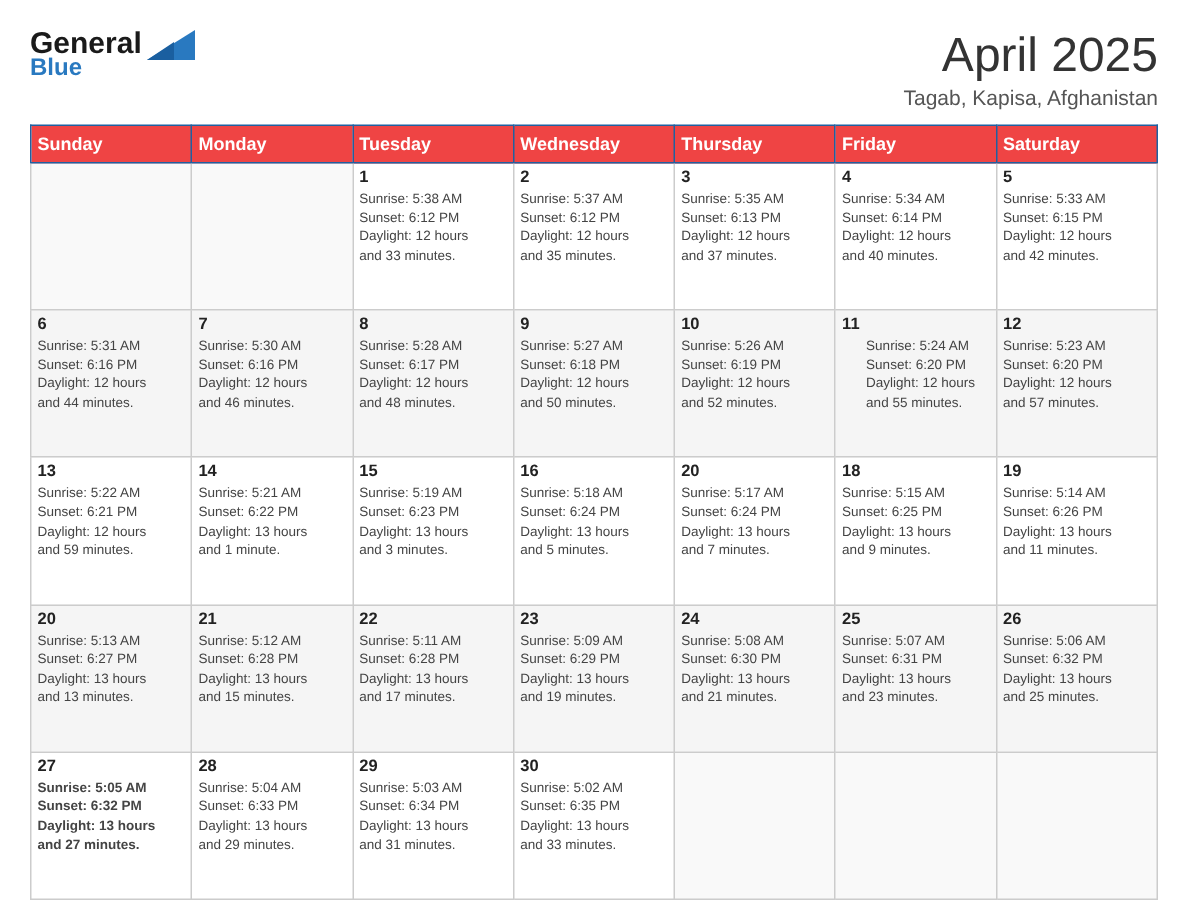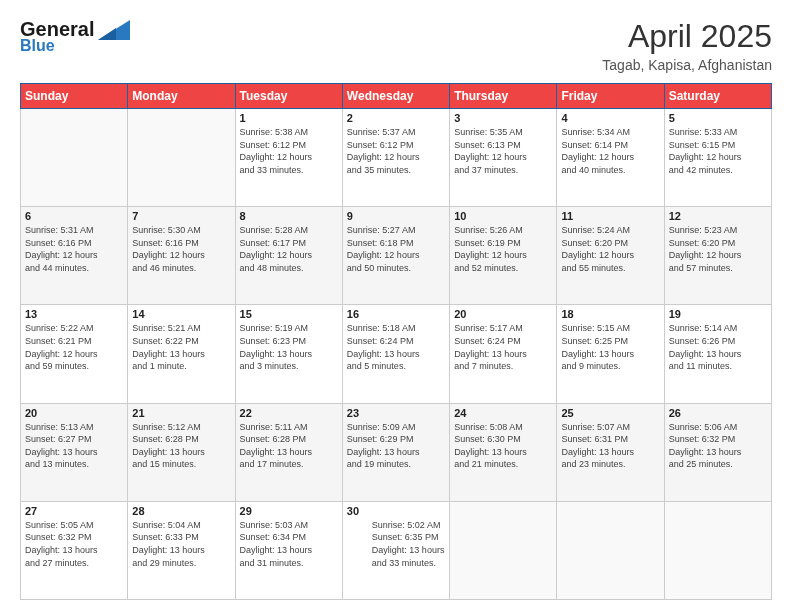--- a/index.html
+++ b/index.html
@@ -188,21 +188,21 @@
           </td>
           <td>
             <div class="day-num">10</div>
             <div class="day-info" style="white-space: pre-line;">Sunrise: 5:26 AM
 Sunset: 6:19 PM
 Daylight: 12 hours
 and 52 minutes.</div>
           </td>
           <td>
             <div class="day-num">11</div>
-            <div class="day-info" style="white-space: pre-line;">Sunrise: 5:24 AM
+            <div class="day-info" style="white-space: pre-line; margin-left: 16px;">Sunrise: 5:24 AM
 Sunset: 6:20 PM
 Daylight: 12 hours
 and 55 minutes.</div>
           </td>
           <td>
             <div class="day-num">12</div>
             <div class="day-info" style="white-space: pre-line;">Sunrise: 5:23 AM
 Sunset: 6:20 PM
 Daylight: 12 hours
 and 57 minutes.</div>
@@ -306,42 +306,42 @@
             <div class="day-num">26</div>
             <div class="day-info" style="white-space: pre-line;">Sunrise: 5:06 AM
 Sunset: 6:32 PM
 Daylight: 13 hours
 and 25 minutes.</div>
           </td>
         </tr>
         <tr>
           <td>
             <div class="day-num">27</div>
-            <div class="day-info" style="white-space: pre-line;">Sunrise: 5:05 AM
+            <div class="day-info" style="white-space: pre-line; font-weight: bold;">Sunrise: 5:05 AM
 Sunset: 6:32 PM
 Daylight: 13 hours
 and 27 minutes.</div>
           </td>
           <td>
             <div class="day-num">28</div>
             <div class="day-info" style="white-space: pre-line;">Sunrise: 5:04 AM
 Sunset: 6:33 PM
 Daylight: 13 hours
 and 29 minutes.</div>
           </td>
           <td>
             <div class="day-num">29</div>
             <div class="day-info" style="white-space: pre-line;">Sunrise: 5:03 AM
 Sunset: 6:34 PM
 Daylight: 13 hours
 and 31 minutes.</div>
           </td>
           <td>
             <div class="day-num">30</div>
-            <div class="day-info" style="white-space: pre-line; margin-left: 25px;">Sunrise: 5:02 AM
+            <div class="day-info" style="white-space: pre-line;">Sunrise: 5:02 AM
 Sunset: 6:35 PM
 Daylight: 13 hours
 and 33 minutes.</div>
           </td>
           <td class="empty"></td>
           <td class="empty"></td>
           <td class="empty"></td>
         </tr>
       </tbody>
   </table>

